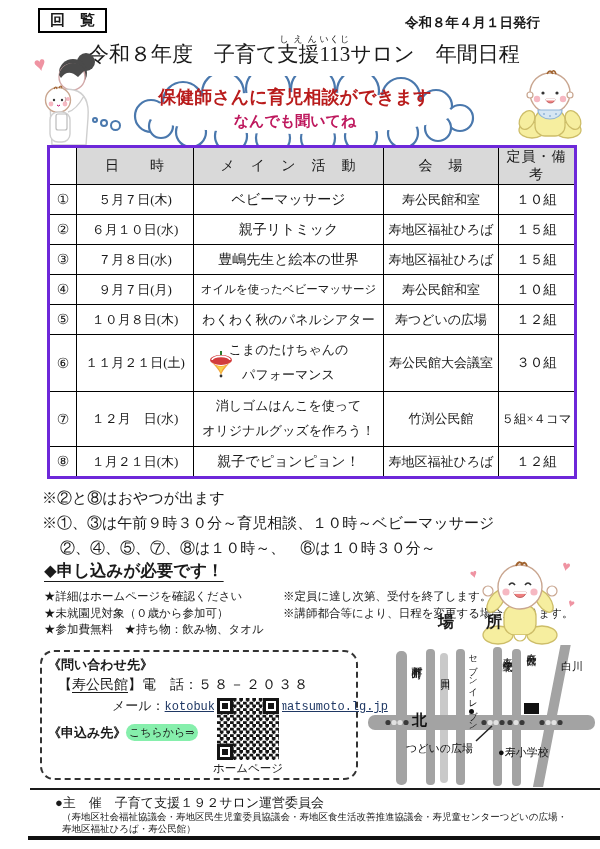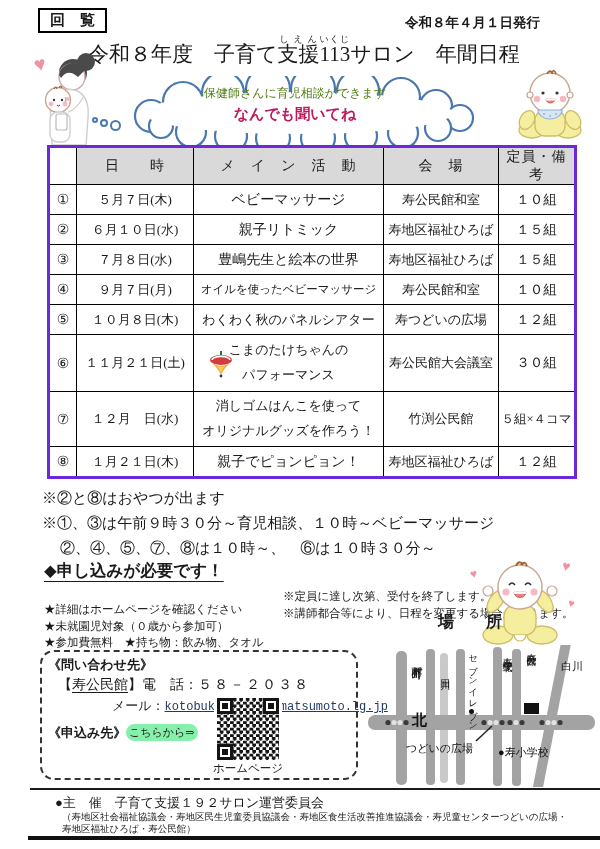--- a/index.html
+++ b/index.html
@@ -10,21 +10,21 @@
   
   .kairan { position:absolute; top:8px; left:38px; border:2px solid #000; padding:1px 10px;
             font-weight:bold; font-size:15px; }
   .issue-date { position:absolute; top:14px; left:405px; font-weight:bold; font-size:13.5px; }
   .title { position:absolute; top:34px; left:88px; width:424px; text-align:center; font-size:21px; white-space:nowrap; }
   .title ruby rt { font-size:9px; letter-spacing:1px; }
 
   
   .cloud-wrap { position:absolute; top:76px; left:103px; width:384px; height:70px; }
   .cloud-text { position:absolute; top:77px; left:103px; width:384px; text-align:center; }
-  .cloud-text .l1 { font-size:12px; font-weight:normal; margin-top:8px; color:#4d7c0f; }
+  .cloud-text .l1 { font-size:18px; font-weight:bold; margin-top:8px; color:#b91c1c; }
   .cloud-text .l2 { font-size:15px; font-weight:bold; margin-top:3px; color:#be185d; }
   .tdot { position:absolute; border:2px solid #4a78ad; border-radius:50%; background:#fff; }
 
   .heart { position:absolute; color:#ef93a2; line-height:1; }
 
   
   .sched { position:absolute; top:145px; left:40px; border-collapse:collapse; table-layout:fixed;
            width:527px; border:3px solid #6d28d9; font-size:14px;margin-left:7px; }
   .sched td { border:1px solid #000; text-align:center; vertical-align:middle; padding:0 1px; overflow:hidden; }
   .sched thead td { background:#d9d9d9; height:33px; letter-spacing:1px; }
@@ -36,21 +36,21 @@
   .sched .cap-cell { font-size:13.5px; }
   .sched .act-cell { position:relative; font-size:14px; }
   .sched .act-small { font-size:11.5px; }
   .sched .act-two { font-size:13px; line-height:1.9; }
   .top-icon { position:absolute; left:14px; top:15px; }
 
   
   .note { position:absolute; left:42px; font-size:15px; text-underline-offset:5px; white-space:nowrap; }
   .apply-head { position:absolute; left:44px; top:560px; font-size:16.5px; font-weight:bold;
                 text-decoration:underline; text-underline-offset:5px; }
-  .stars { position:absolute; left:44px; top:588px; font-size:11.5px; line-height:16.5px; white-space:nowrap;margin-top:13px; }
+  .stars { position:absolute; left:44px; top:588px; font-size:11.5px; line-height:16.5px; white-space:nowrap; }
   .cautions { position:absolute; left:283px; top:588px; font-size:11.5px; line-height:16.5px; white-space:nowrap; }
 
   
   .contact { position:absolute; left:40px; top:650px; width:318px; height:130px;
              border:2px dashed #333; border-radius:14px; font-size:13px; }
   .contact .h { position:absolute; left:6px; top:4px; font-weight:bold; font-size:13px; }
   .contact .tel-line { position:absolute; left:16px; top:24px; font-size:14px; white-space:nowrap; }
   .contact .tel-line .num { letter-spacing:2px; }
   .contact .u { text-decoration:underline; text-underline-offset:3px; }
   .contact .mail-line { position:absolute; left:70px; top:45px; white-space:nowrap; }

